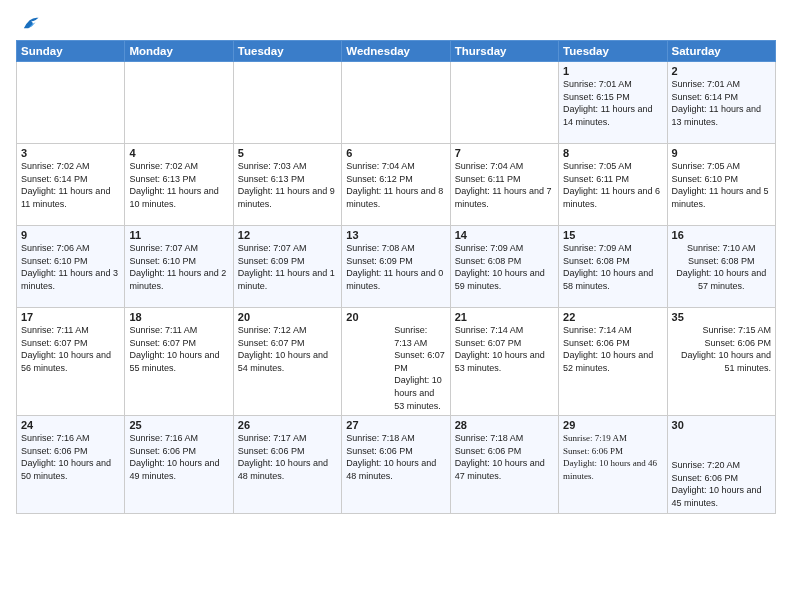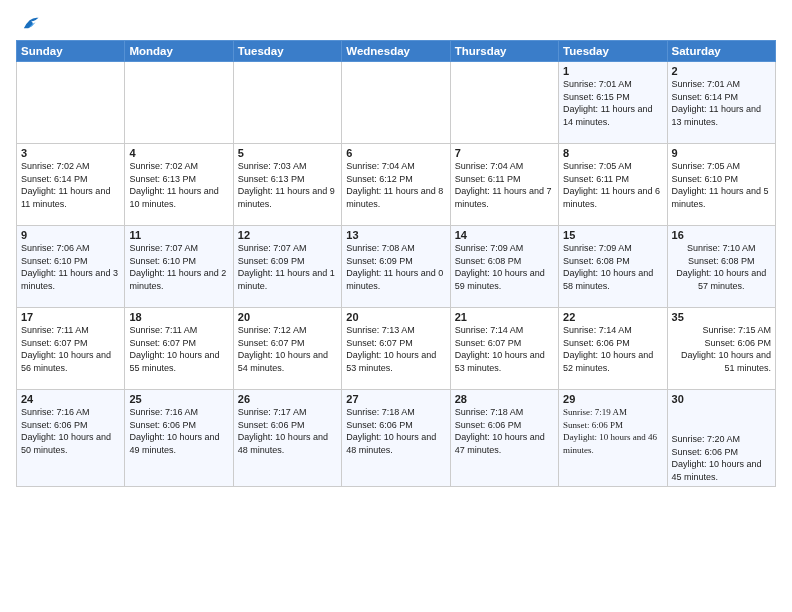--- a/index.html
+++ b/index.html
@@ -248,21 +248,21 @@
 Daylight: 10 hours and 55 minutes.</div>
           </td>
           <td>
             <span class="day-number">20</span>
             <div class="day-info" style="white-space: pre-line;">Sunrise: 7:12 AM
 Sunset: 6:07 PM
 Daylight: 10 hours and 54 minutes.</div>
           </td>
           <td>
             <span class="day-number">20</span>
-            <div class="day-info" style="white-space: pre-line;">Sunrise: 7:13 AM
+            <div class="day-info" style="white-space: pre-line; margin-left: 48px;">Sunrise: 7:13 AM
 Sunset: 6:07 PM
 Daylight: 10 hours and 53 minutes.</div>
           </td>
           <td>
             <span class="day-number">21</span>
             <div class="day-info" style="white-space: pre-line;">Sunrise: 7:14 AM
 Sunset: 6:07 PM
 Daylight: 10 hours and 53 minutes.</div>
           </td>
           <td>

